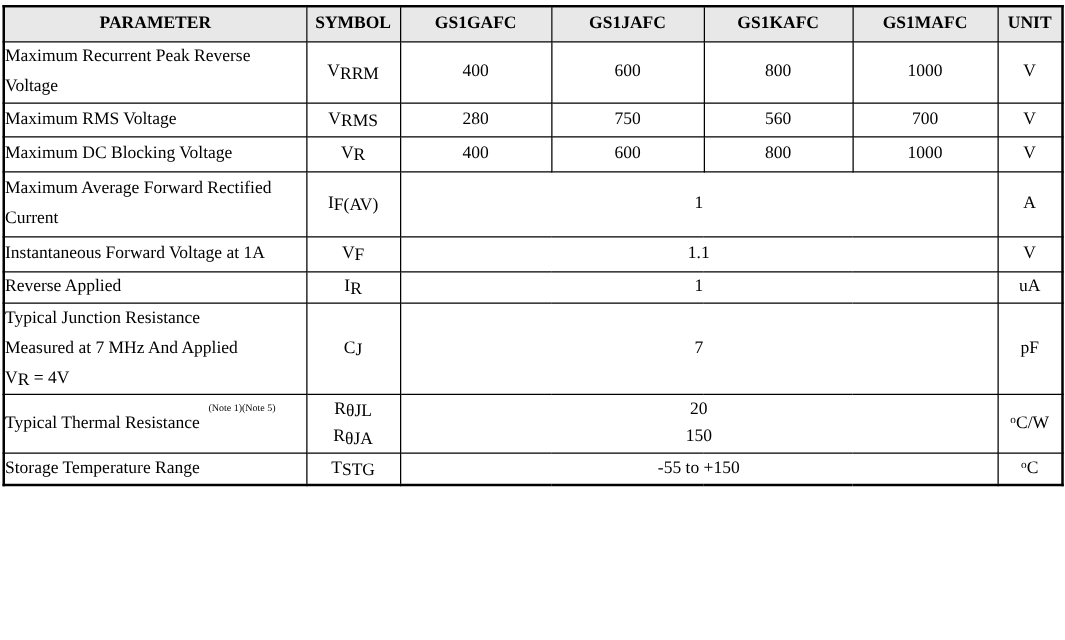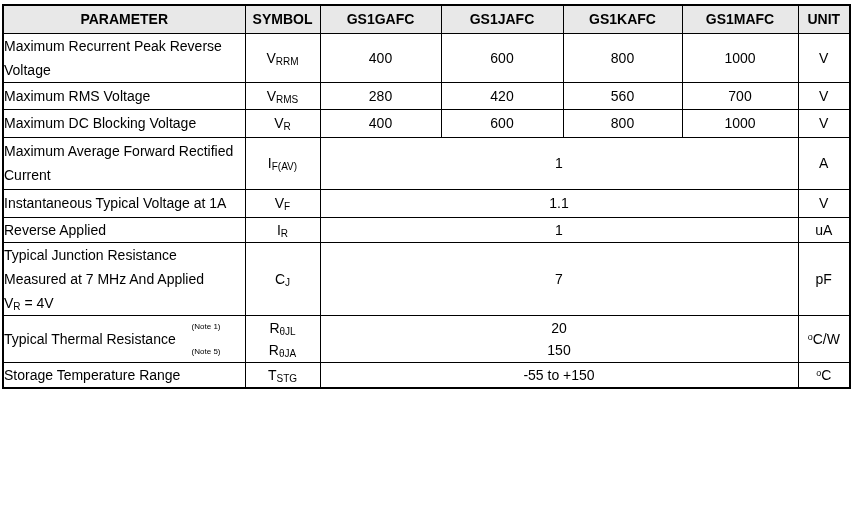--- a/index.html
+++ b/index.html
@@ -10,20 +10,21 @@
     height: 512px;
     font-family: "Liberation Sans", sans-serif;
     color: #000000;
     -webkit-font-smoothing: antialiased;
   }
   .page {
     position: relative;
     width: 852px;
     height: 512px;
     overflow: hidden;
+    font-family: Liberation Serif, serif;
   }
   table.spec {
     position: absolute;
     left: 2px;
     top: 4px;
     border-collapse: collapse;
     table-layout: fixed;
     border: 2px solid #000000;
     font-size: 14px;
   }
@@ -40,21 +41,21 @@
     font-size: 14px;
   }
   td.param {
     text-align: left;
     padding-left: 7px;
     padding-right: 2px;
   }
   td.param .pline { line-height: 24px; }
   td.sym, td.val, td.unit { text-align: center; }
   sub {
-    font-size: 10px;
+    font-size: 14px;
     line-height: 0;
     vertical-align: -2px;
     letter-spacing: 0px;
   }
   td.unit sup, .degsup {
     font-size: 9px;
     line-height: 0;
     vertical-align: 4px;
   }
   
@@ -71,21 +72,21 @@
   
   .thermal-wrap {
     display: flex;
     justify-content: space-between;
     align-items: center;
     height: 100%;
   }
   .thermal-label { line-height: 14px; }
   .notes-col {
     display: flex;
-    flex-direction: column;
+    flex-direction: row;
     justify-content: space-between;
     height: 34px;
     margin-right: 24px;
     font-size: 8px;
     color: #000000;
     text-align: right;
   }
   .stack2 .sline { line-height: 22px; }
 </style>
 </head>
@@ -127,21 +128,21 @@
         <td class="val">1000</td>
         <td class="unit"><span>V</span></td>
       </tr>
 
       <tr class="rh27">
         <td class="param">
           <div class="pline">Maximum RMS Voltage</div>
         </td>
         <td class="sym"><span>V</span><sub>RMS</sub></td>
         <td class="val">280</td>
-        <td class="val">420</td>
+        <td class="val">750</td>
         <td class="val">560</td>
         <td class="val">700</td>
         <td class="unit"><span>V</span></td>
       </tr>
 
       <tr class="rh28">
         <td class="param">
           <div class="pline">Maximum DC Blocking Voltage</div>
         </td>
         <td class="sym"><span>V</span><sub>R</sub></td>
@@ -158,21 +159,21 @@
           <div class="pline">Current</div>
         </td>
         <td class="sym"><span>I</span><sub>F(AV)</sub></td>
         <td class="val" colspan="4">1</td>
         <td class="unit"><span>A</span></td>
       </tr>
 
 
       <tr class="rh28">
         <td class="param">
-          <div class="pline">Instantaneous Typical Voltage at 1A</div>
+          <div class="pline">Instantaneous Forward Voltage at 1A</div>
         </td>
         <td class="sym"><span>V</span><sub>F</sub></td>
         <td class="val" colspan="4">1.1</td>
         <td class="unit"><span>V</span></td>
       </tr>
 
       <tr class="rh24">
         <td class="param">
           <div class="pline">Reverse Applied</div>
         </td>

